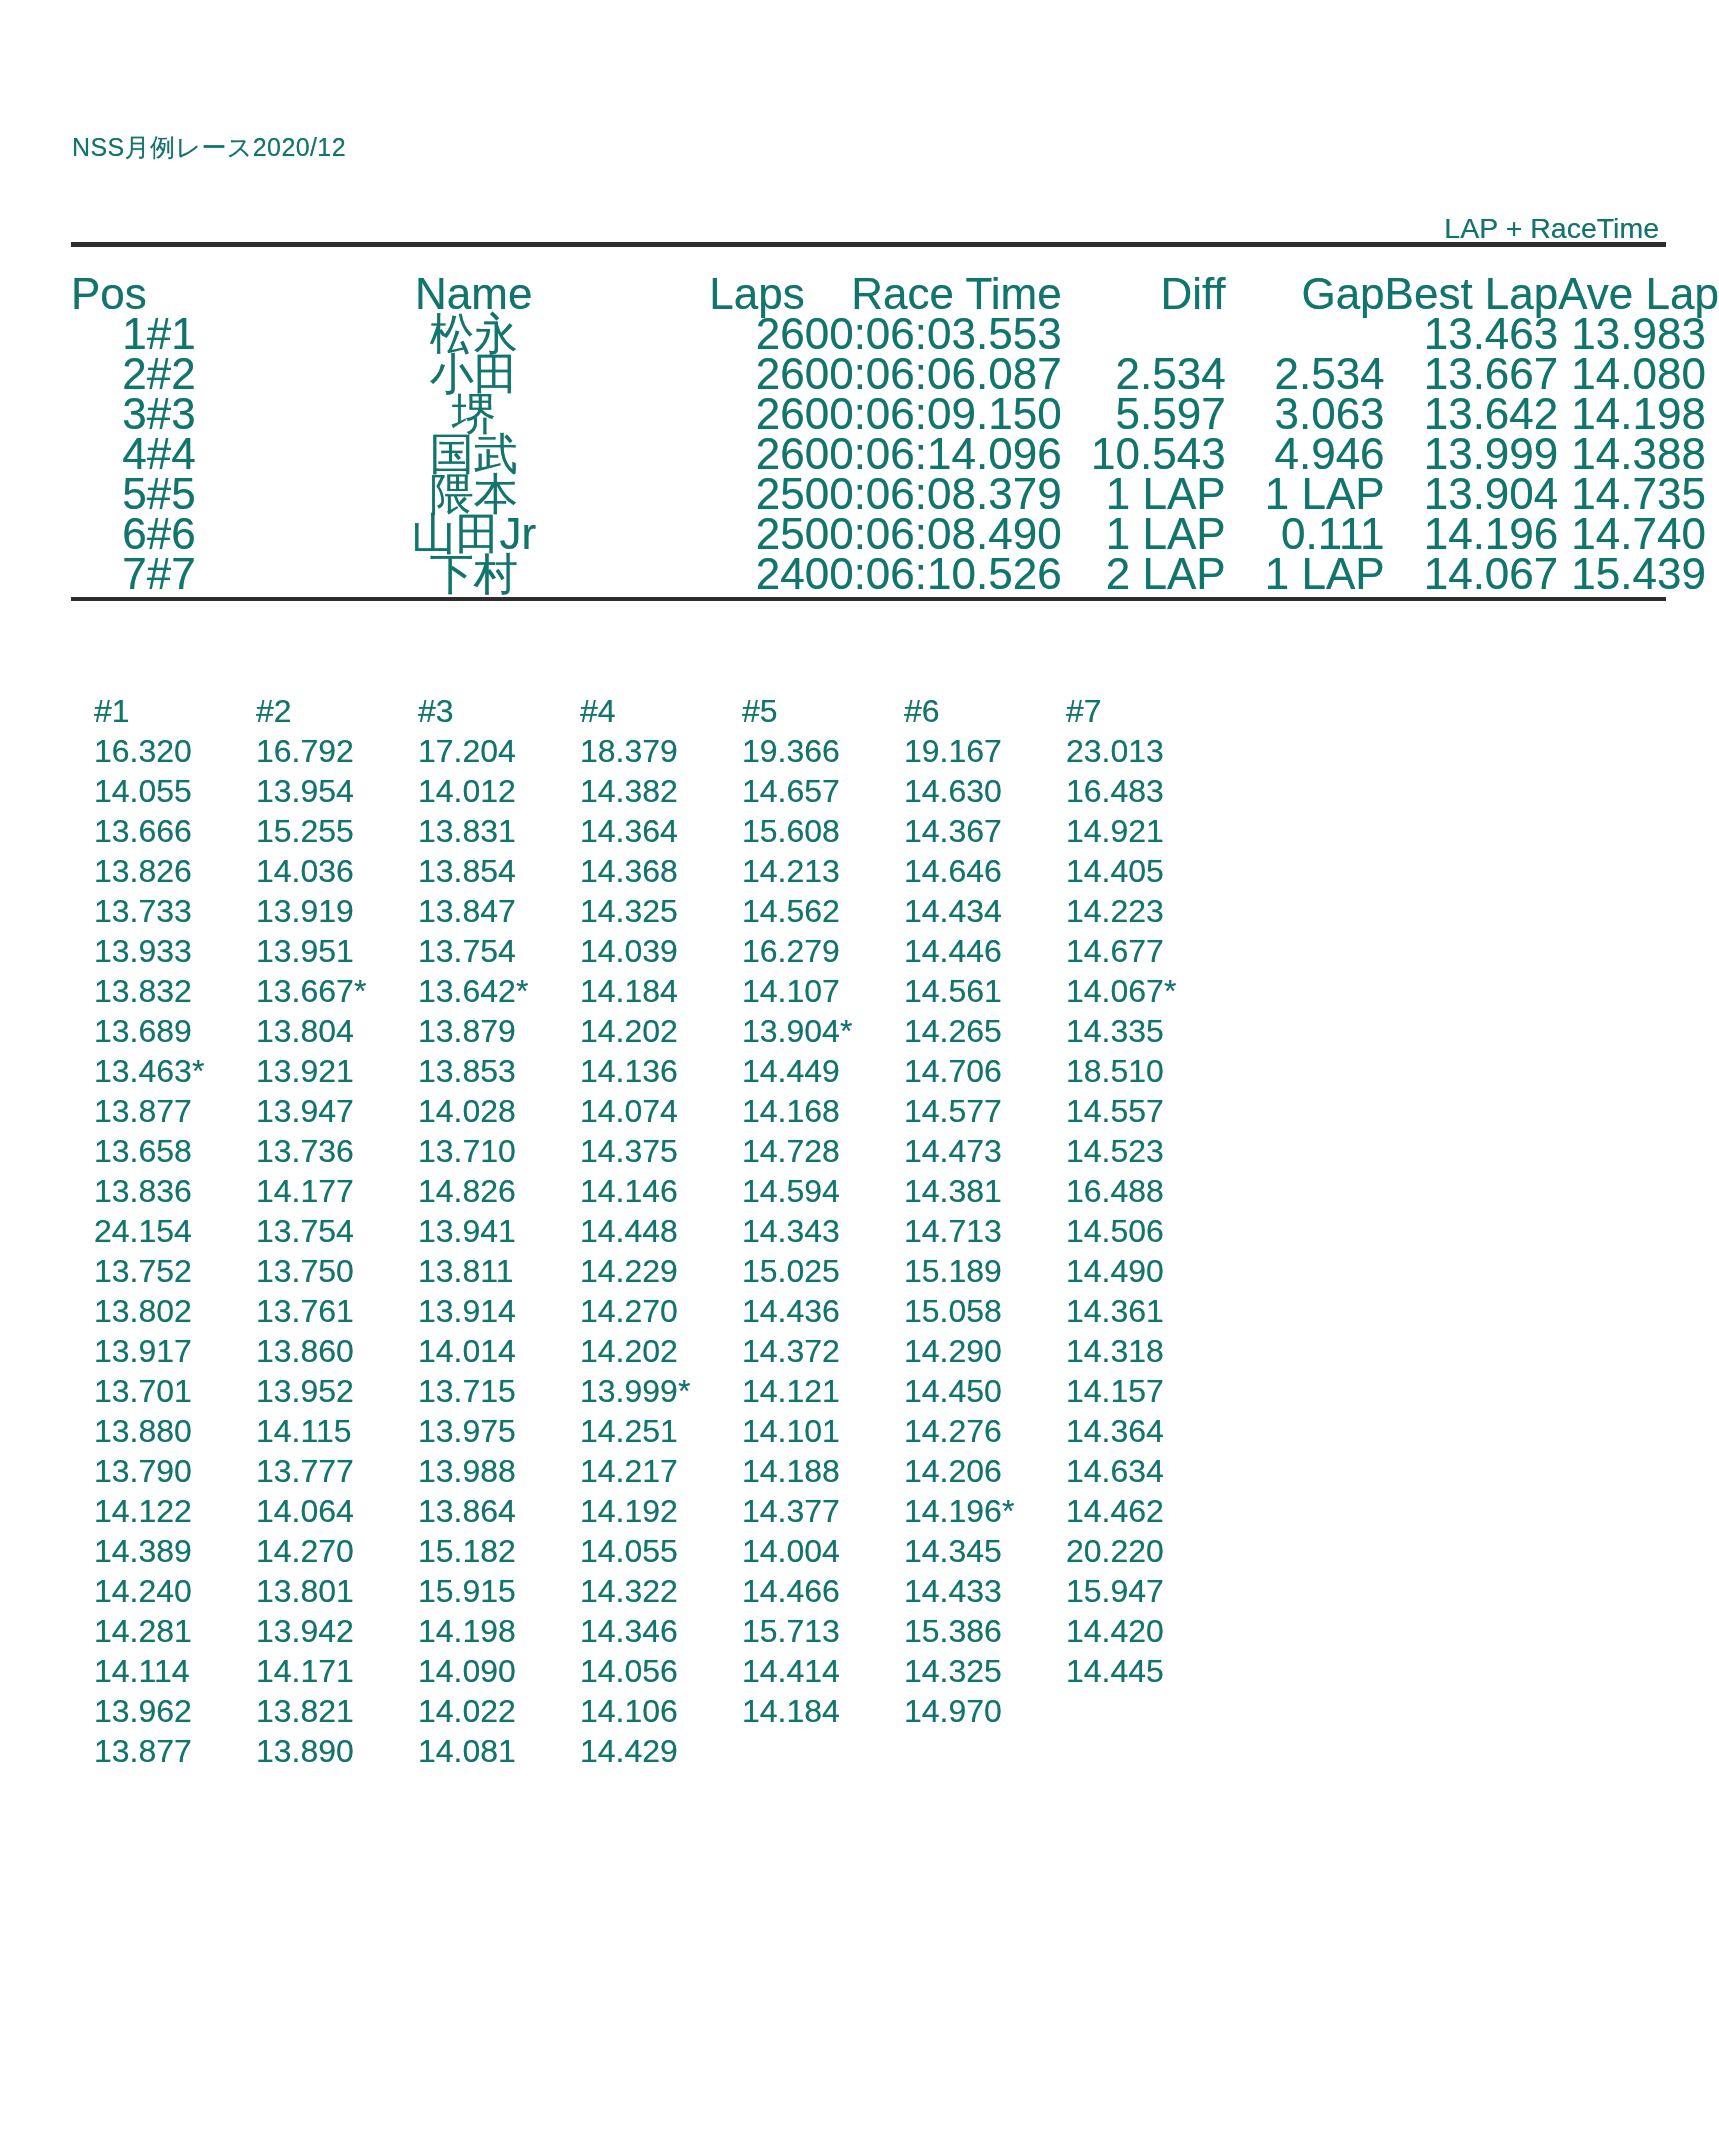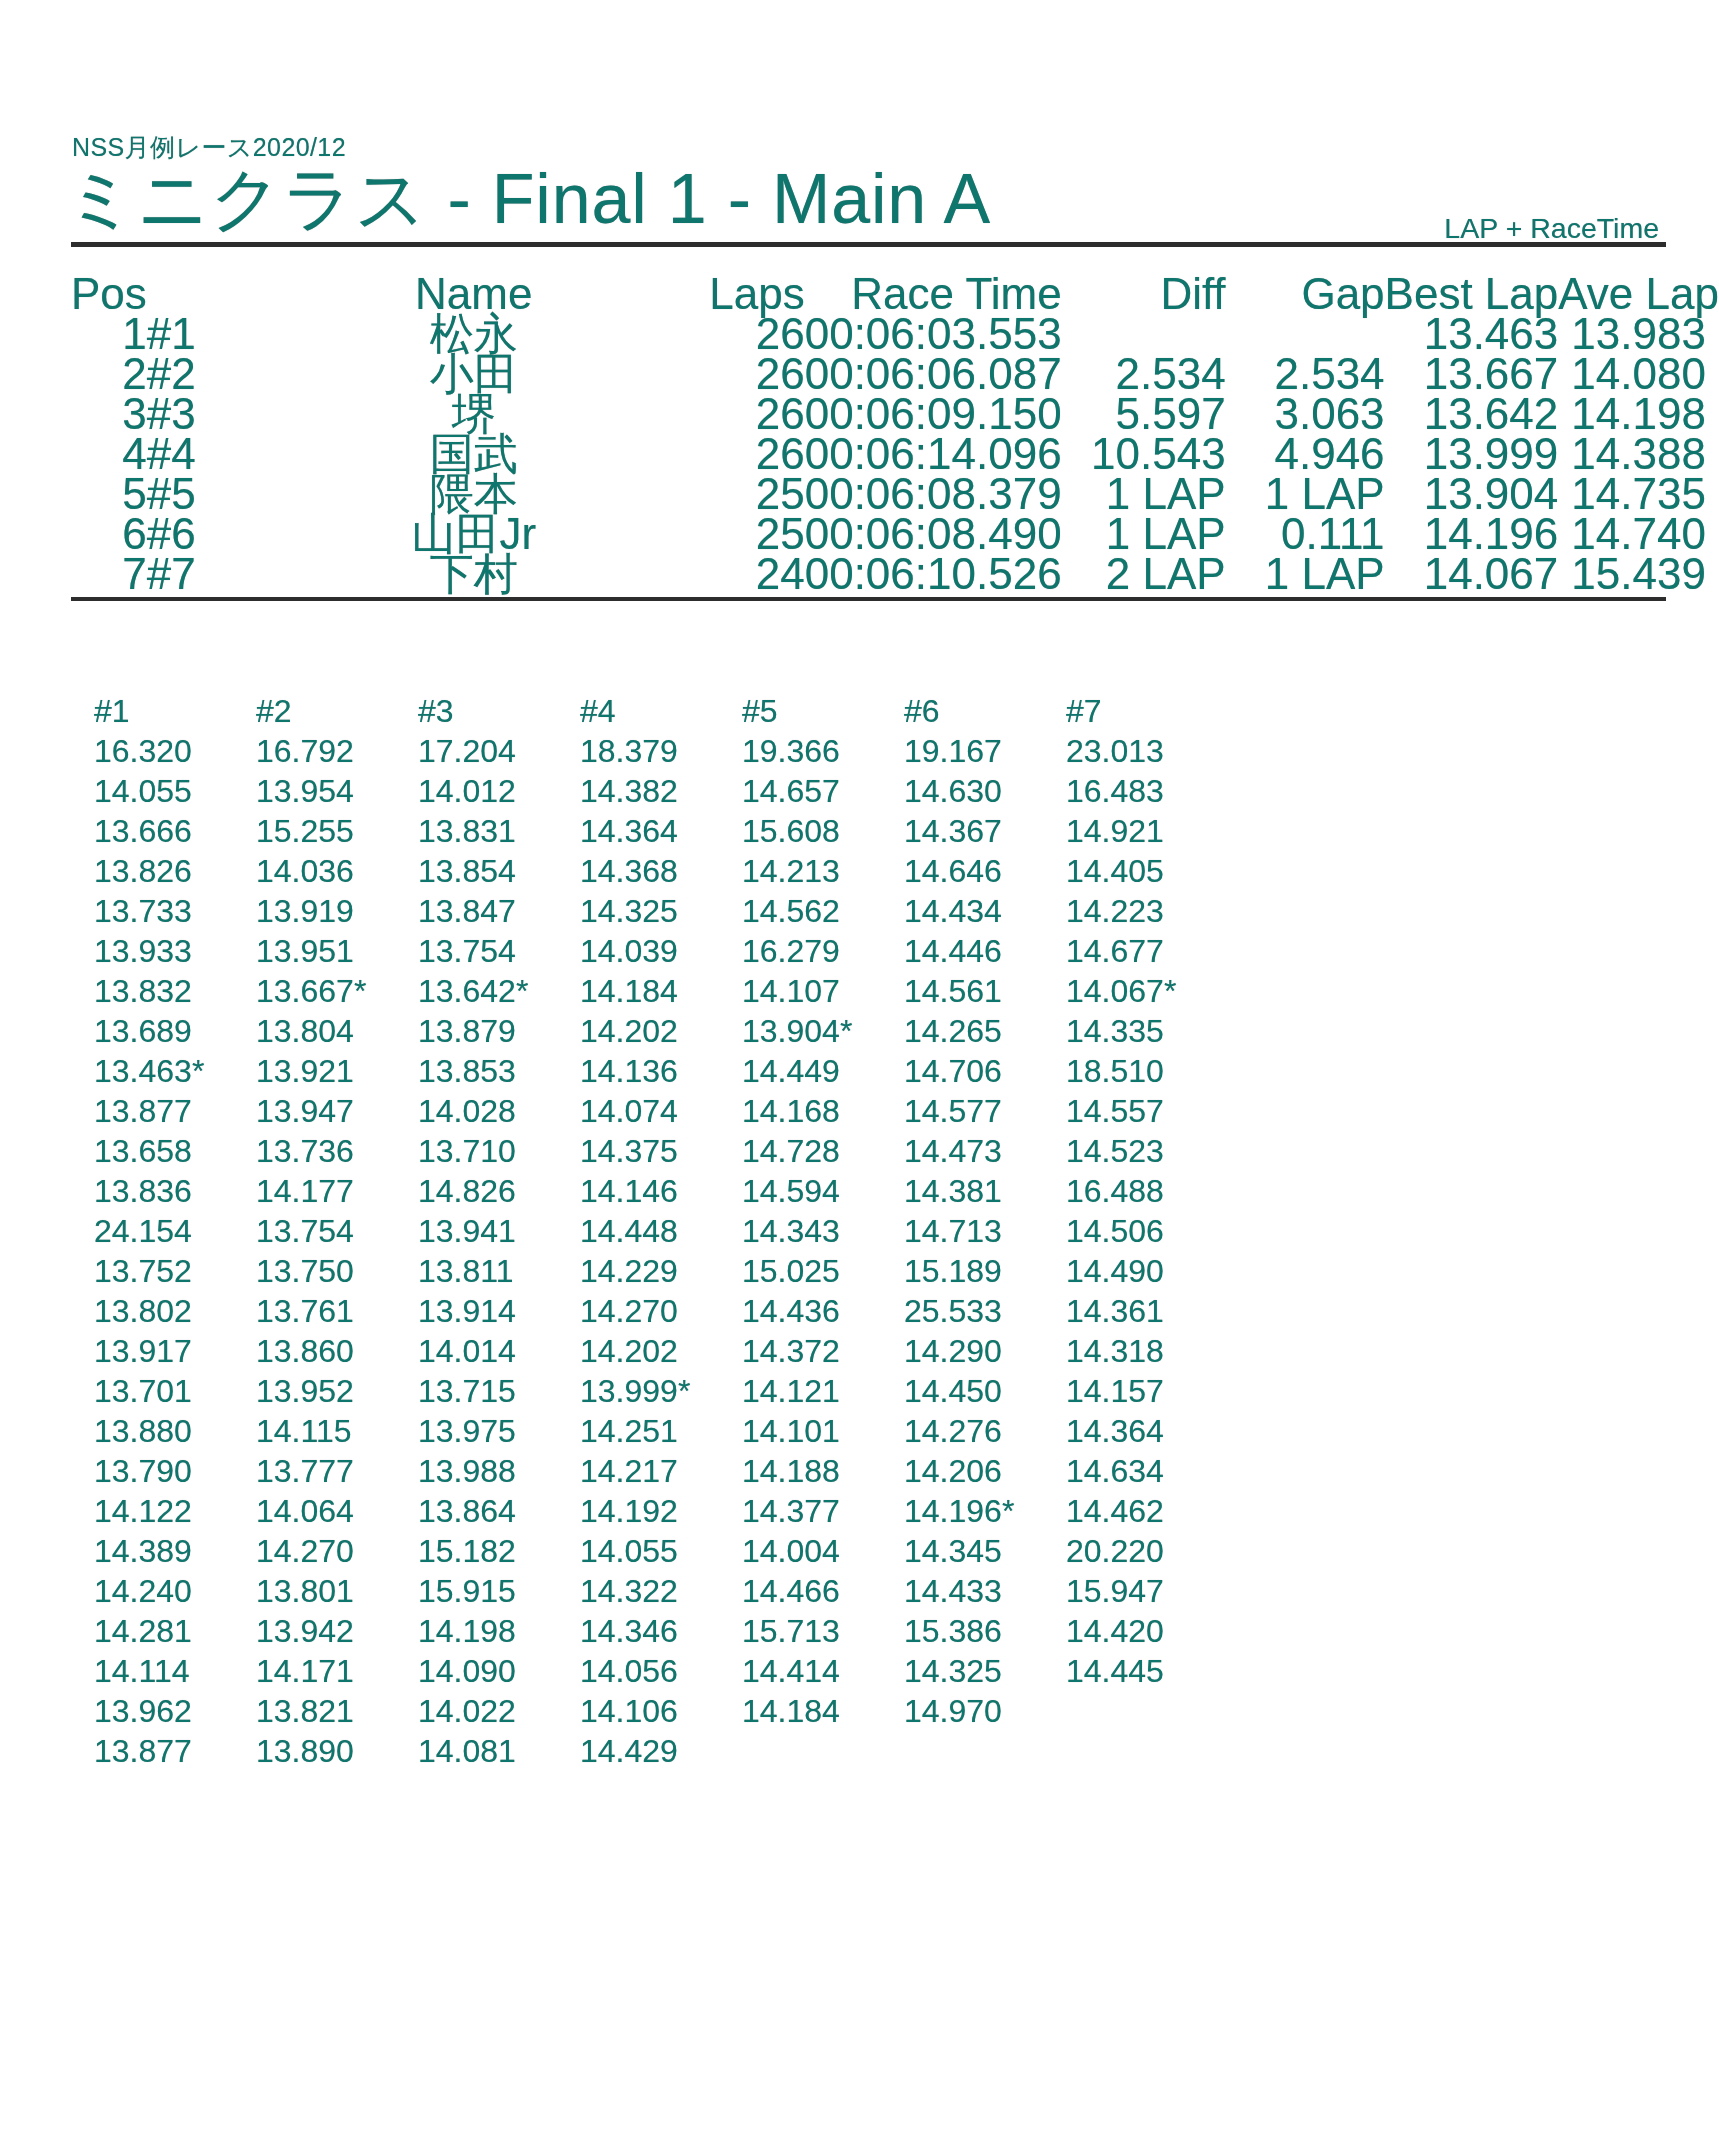--- a/index.html
+++ b/index.html
@@ -59,21 +59,20 @@
   }
   .lap-cell { white-space:nowrap; line-height:40px; }
 </style>
 </head>
 <body>
 
 <div class="page">
 
   <div class="event-line scan-text">NSS月例レース2020/12</div>
 
-  <div class="main-title scan-text">ミニクラス - Final 1 - Main A</div>
 
   <div class="timing-label scan-text">LAP + RaceTime</div>
 
   <div class="rule rule-top"></div>
 
   <table class="results scan-text">
     <colgroup>
       <col style="width:67px">
         <col style="width:92px">
         <col style="width:470px">
@@ -284,21 +283,21 @@
       <div class="lap-cell">13.811</div>
       <div class="lap-cell">14.229</div>
       <div class="lap-cell">15.025</div>
       <div class="lap-cell">15.189</div>
       <div class="lap-cell">14.490</div>
       <div class="lap-cell">13.802</div>
       <div class="lap-cell">13.761</div>
       <div class="lap-cell">13.914</div>
       <div class="lap-cell">14.270</div>
       <div class="lap-cell">14.436</div>
-      <div class="lap-cell">25.533</div>
+      <div class="lap-cell">15.058</div>
       <div class="lap-cell">14.361</div>
       <div class="lap-cell">13.917</div>
       <div class="lap-cell">13.860</div>
       <div class="lap-cell">14.014</div>
       <div class="lap-cell">14.202</div>
       <div class="lap-cell">14.372</div>
       <div class="lap-cell">14.290</div>
       <div class="lap-cell">14.318</div>
       <div class="lap-cell">13.701</div>
       <div class="lap-cell">13.952</div>

